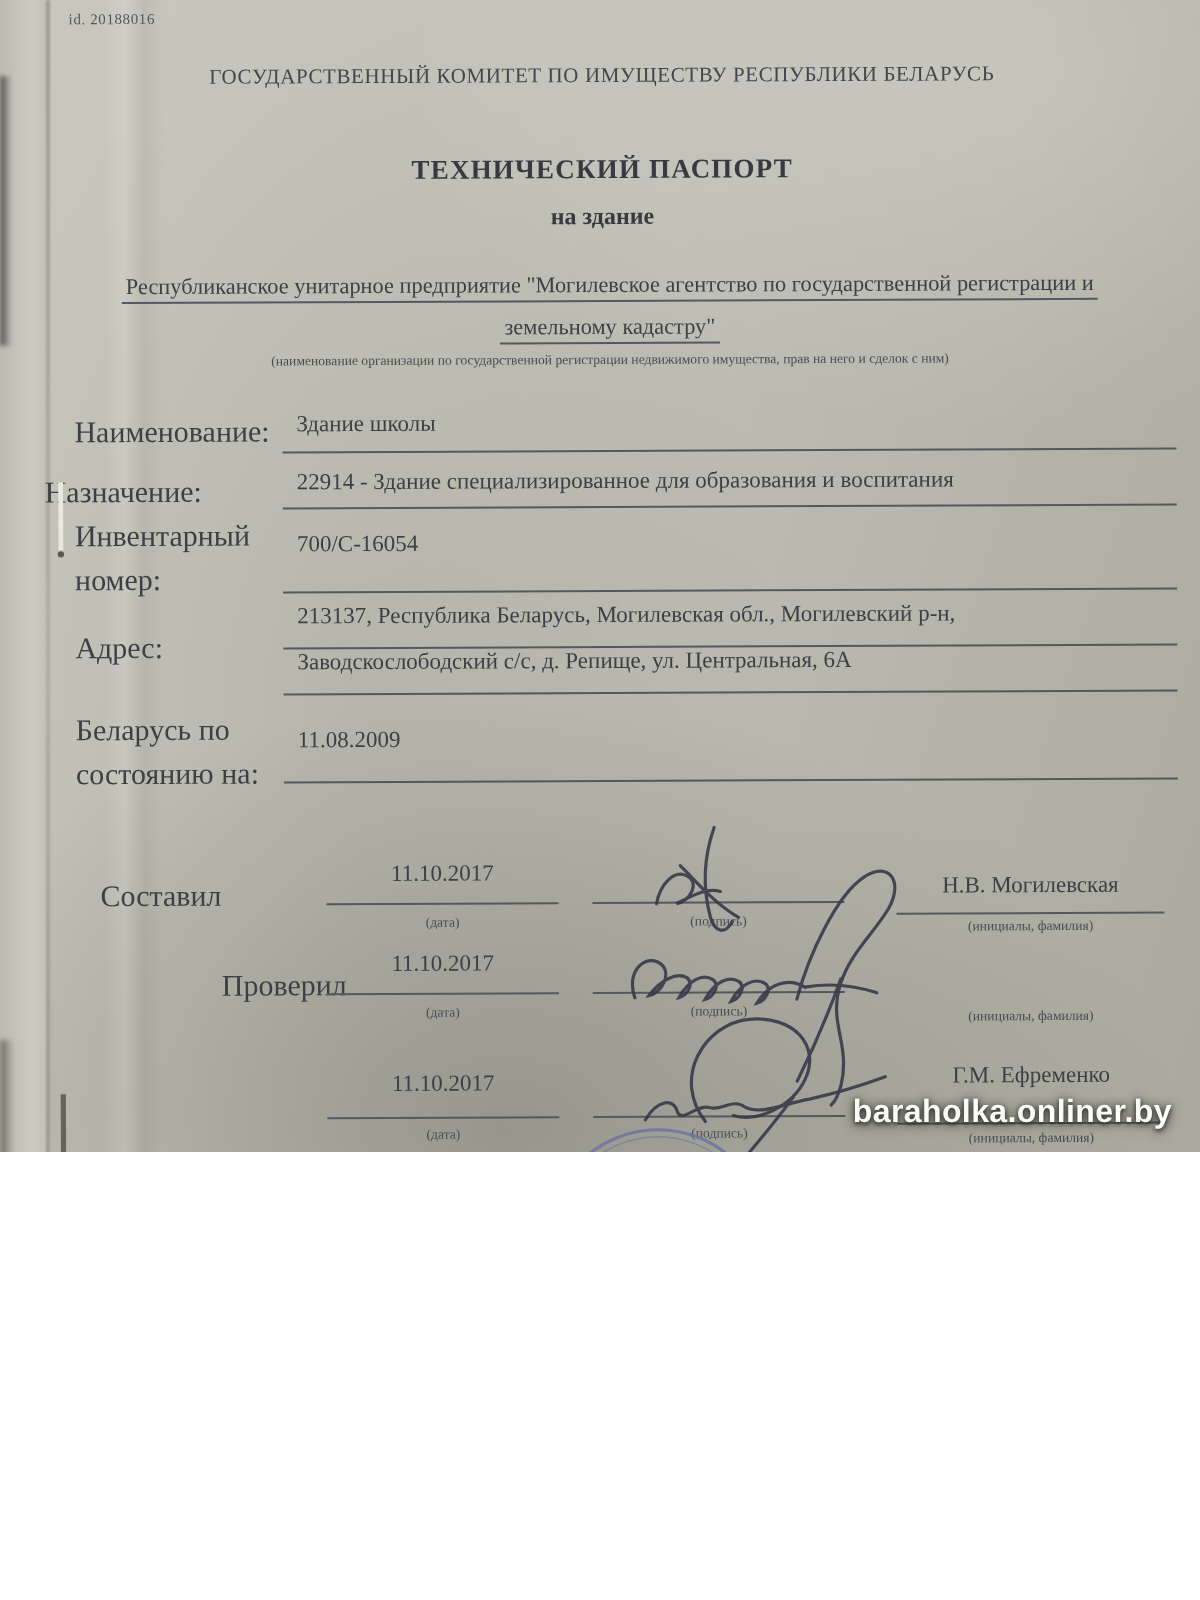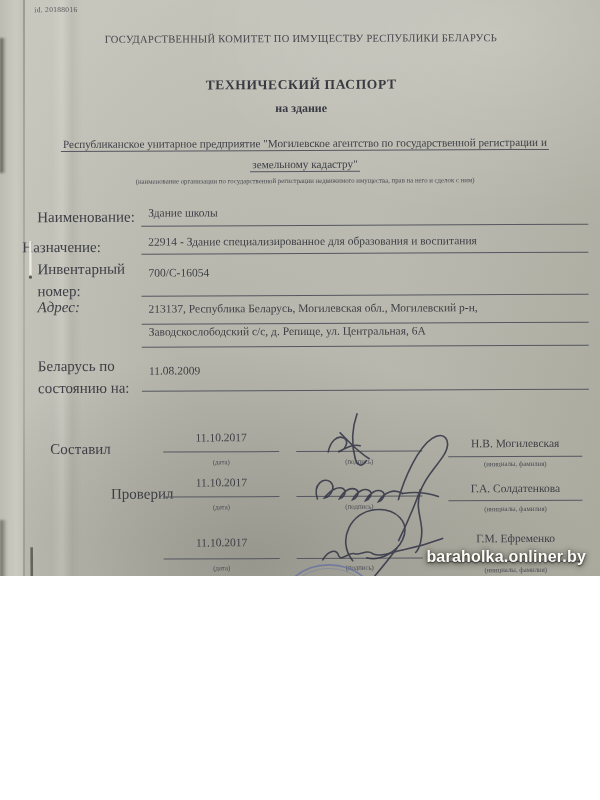--- a/index.html
+++ b/index.html
@@ -75,41 +75,40 @@
 
     <div class="abs lbl" style="left:38px;top:206px;">Наименование:</div>
     <div class="abs val uline" style="left:142px;top:206px;width:440px;height:19px;padding-left:7px;">Здание школы</div>
 
     <div class="abs lbl" style="left:23px;top:236px;">Назначение:</div>
     <div class="abs val uline" style="left:142px;top:235px;width:440px;height:18px;padding-left:7px;">22914 - Здание специализированное для образования и воспитания</div>
 
     <div class="abs lbl" style="left:38px;top:258px;width:100px;">Инвентарный номер:</div>
     <div class="abs val uline" style="left:142px;top:266px;width:440px;height:29px;padding-left:7px;">700/С-16054</div>
 
-    <div class="abs lbl" style="left:38px;top:296px;font-style:italic;">Адрес:</div>
+    <div class="abs lbl" style="left:38px;top:314px;">Адрес:</div>
     <div class="abs val uline" style="left:142px;top:302px;width:440px;height:21px;padding-left:7px;">213137, Республика Беларусь, Могилевская обл., Могилевский р-н,</div>
     <div class="abs val uline" style="left:142px;top:325px;width:440px;height:21px;padding-left:7px;">Заводскослободский с/с, д. Репище, ул. Центральная, 6А</div>
 
     <div class="abs lbl" style="left:38px;top:355px;width:106px;">Беларусь по состоянию на:</div>
     <div class="abs val uline" style="left:142px;top:364px;width:440px;height:26px;padding-left:7px;">11.08.2009</div>
 
     <div class="abs lbl" style="left:50px;top:438px;width:135px;">Составил</div>
     <div class="abs val uline ctr" style="left:163px;top:431px;width:116px;height:20px;">11.10.2017</div>
     <div class="abs cap" style="left:163px;top:458px;width:116px;">(дата)</div>
     <div class="abs uline" style="left:296px;top:431px;width:126px;height:20px;"></div>
     <div class="abs cap" style="left:296px;top:458px;width:126px;">(подпись)</div>
     <div class="abs val uline ctr" style="left:448px;top:438px;width:134px;height:19px;">Н.В. Могилевская</div>
     <div class="abs cap" style="left:448px;top:461px;width:134px;">(инициалы, фамилия)</div>
 
     <div class="abs lbl" style="left:38px;top:483px;width:135px;text-align:right;">Проверил</div>
     <div class="abs val uline ctr" style="left:163px;top:476px;width:116px;height:20px;">11.10.2017</div>
     <div class="abs cap" style="left:163px;top:503px;width:116px;">(дата)</div>
     <div class="abs uline" style="left:296px;top:476px;width:126px;height:20px;"></div>
     <div class="abs cap" style="left:296px;top:503px;width:126px;">(подпись)</div>
-    <div class="abs val uline ctr" style="left:448px;top:483px;width:134px;height:18px;">Г.А. Солдатенкова</div>
     <div class="abs cap" style="left:448px;top:506px;width:134px;">(инициалы, фамилия)</div>
 
     <div class="abs val uline ctr" style="left:163px;top:536px;width:116px;height:22px;">11.10.2017</div>
     <div class="abs cap" style="left:163px;top:564px;width:116px;">(дата)</div>
     <div class="abs uline" style="left:296px;top:536px;width:126px;height:22px;"></div>
     <div class="abs cap" style="left:296px;top:564px;width:126px;">(подпись)</div>
     <div class="abs val uline ctr" style="left:448px;top:533px;width:134px;height:29px;">Г.М. Ефременко</div>
     <div class="abs cap" style="left:448px;top:567px;width:134px;">(инициалы, фамилия)</div>
 
     <div class="abs mp" style="left:394px;top:588px;">М.П.</div>

